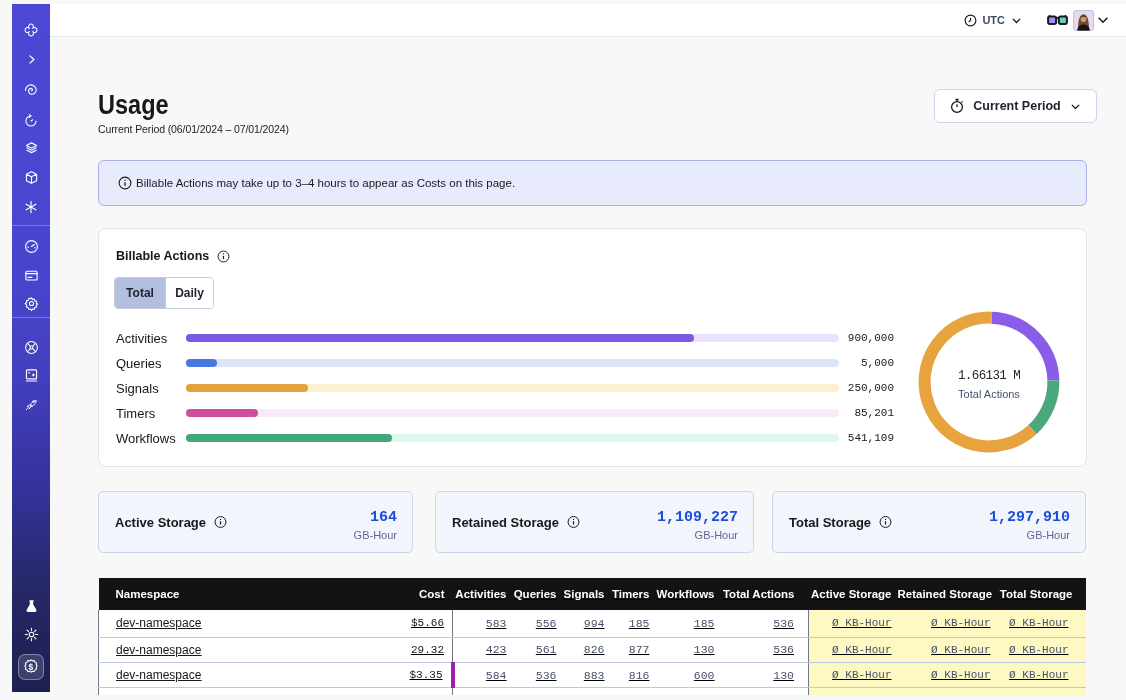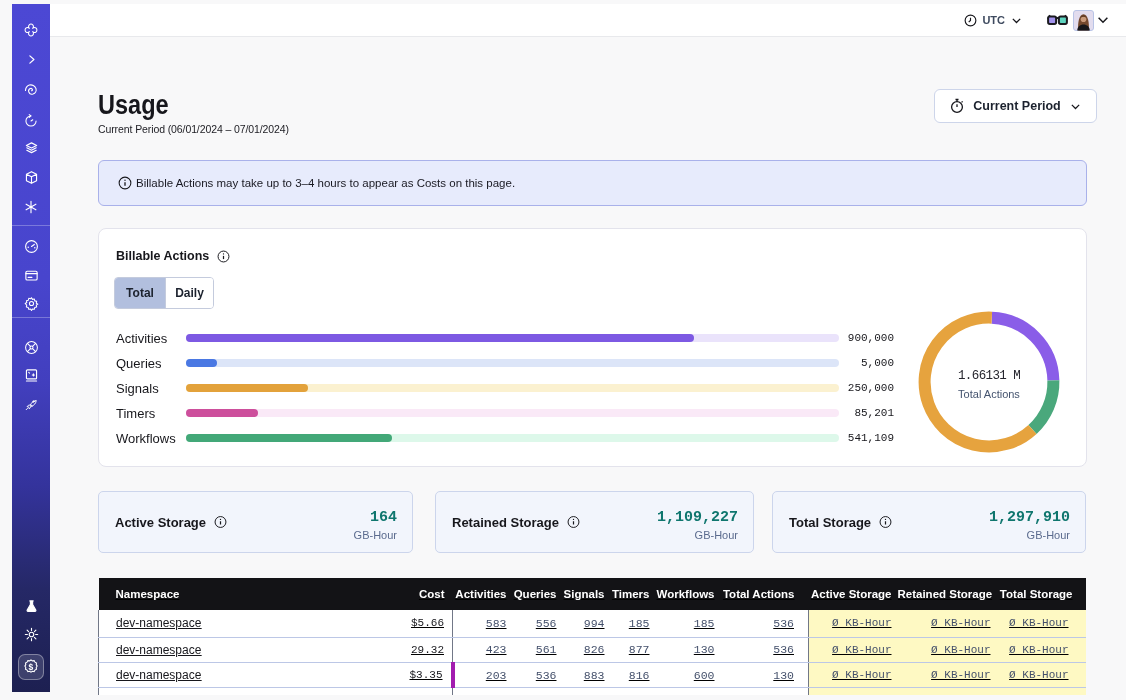--- a/index.html
+++ b/index.html
@@ -32,21 +32,21 @@
 .barrow { position:absolute; left:0; width:989px; height:25px; }
 .barrow .lab { position:absolute; left:17px; top:50%; transform:translateY(-50%); font-size:13px; color:#17171c; }
 .barrow .track { position:absolute; left:87px; top:50%; transform:translateY(-50%); width:653px; height:8px; border-radius:4px; }
 .barrow .fill { position:absolute; left:0; top:0; height:8px; border-radius:4px; }
 .barrow .val { position:absolute; right:194px; top:50%; transform:translateY(-50%); font-size:11px; color:#17171c; font-family:"Liberation Mono",monospace; }
 .donut-text { position:absolute; text-align:center; }
 
 .scard { position:absolute; top:491px; height:62px; background:#f2f5fc; border:1px solid #ccd5ec; border-radius:5px; }
 .scard .slabel { position:absolute; left:16px; top:50%; transform:translateY(-50%); font-size:13px; font-weight:700; color:#17171c; display:flex; align-items:center; gap:8px; }
 .scard .sval { position:absolute; right:15px; top:18px; text-align:right; line-height:1; }
-.scard .snum { font-size:15px; font-weight:700; color:#0f766e; font-family:"Liberation Mono",monospace; line-height:1; }
+.scard .snum { font-size:15px; font-weight:700; color:#1d4ed8; font-family:"Liberation Mono",monospace; line-height:1; }
 .scard .sunit { font-size:11px; color:#5b6b8e; margin-top:5px; line-height:1; }
 
 .tablewrap { position:absolute; left:98px; top:578px; width:988px; height:117px; overflow:hidden;text-decoration:underline; }
 table { border-collapse:collapse; table-layout:fixed; width:988px; }
 th { background:#131316; color:#fff; font-size:11.5px; font-weight:700; height:32px; padding:0; white-space:nowrap; overflow:hidden; }
 td { height:25.2px; font-size:12px; padding:0; background:#fff; border-bottom:1px solid #bcc7e6; white-space:nowrap; overflow:hidden; }
 td.stor { background:#fef9c3; color:#44506b; font-family:"Liberation Mono",monospace; font-size:11px; }
 td.num { color:#44506b; font-family:"Liberation Mono",monospace; font-size:11.5px; text-align:right; }
 tr.r1 td { height:27.4px; }
 td.cost { color:#17171c; font-family:"Liberation Mono",monospace; font-size:11px; text-align:right; }
@@ -367,21 +367,21 @@
     <td class="num" style="padding-right:6px">877</td>
     <td class="num" style="padding-right:6px">130</td>
     <td class="num" style="padding-right:14px;border-right:1px solid #717787">536</td>
     <td class="stor rt" style="padding-right:6px">Ø KB-Hour</td>
     <td class="stor rt" style="padding-right:6px">Ø KB-Hour</td>
     <td class="stor rt" style="padding-right:18px">Ø KB-Hour</td>
   </tr>
   <tr>
     <td style="padding-left:17px;border-left:1px solid #717787"><a class="ns" href="#">dev-namespace</a></td>
     <td class="cost" style="padding-right:8px;border-right:4px solid #a21caf">$3.35</td>
-    <td class="num" style="padding-right:6px">203</td>
+    <td class="num" style="padding-right:6px">584</td>
     <td class="num" style="padding-right:6px">536</td>
     <td class="num" style="padding-right:6px">883</td>
     <td class="num" style="padding-right:6px">816</td>
     <td class="num" style="padding-right:6px">600</td>
     <td class="num" style="padding-right:14px;border-right:1px solid #717787">130</td>
     <td class="stor rt" style="padding-right:6px">Ø KB-Hour</td>
     <td class="stor rt" style="padding-right:6px">Ø KB-Hour</td>
     <td class="stor rt" style="padding-right:18px">Ø KB-Hour</td>
   </tr>
   <tr>

